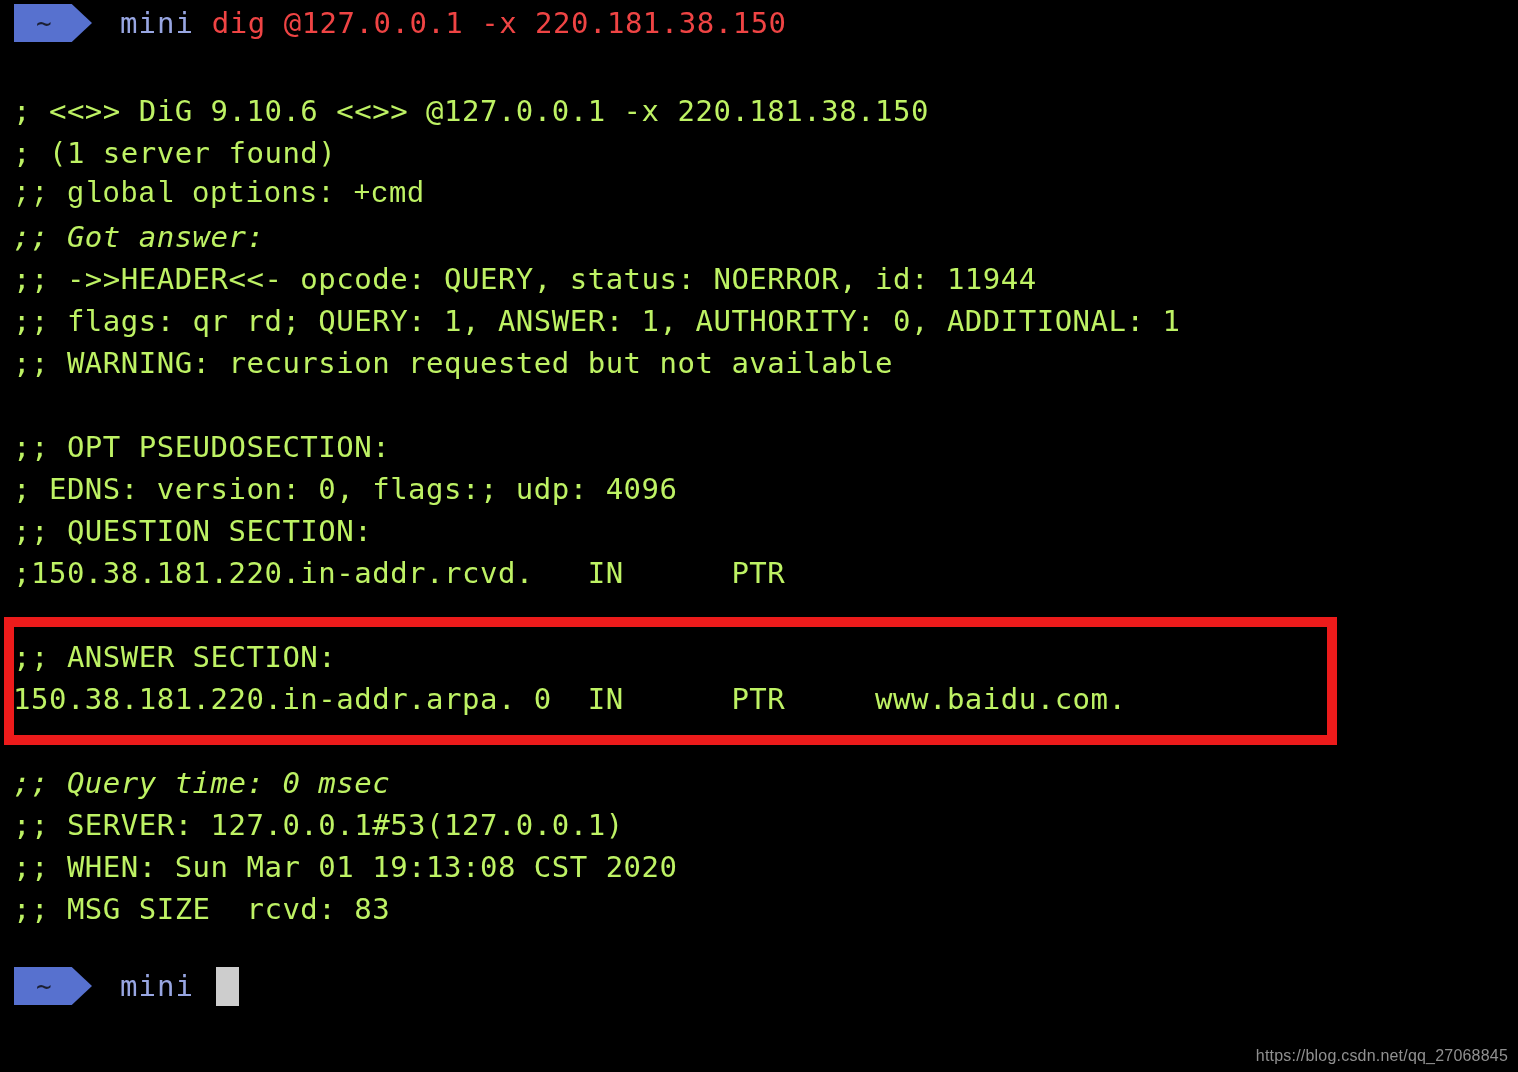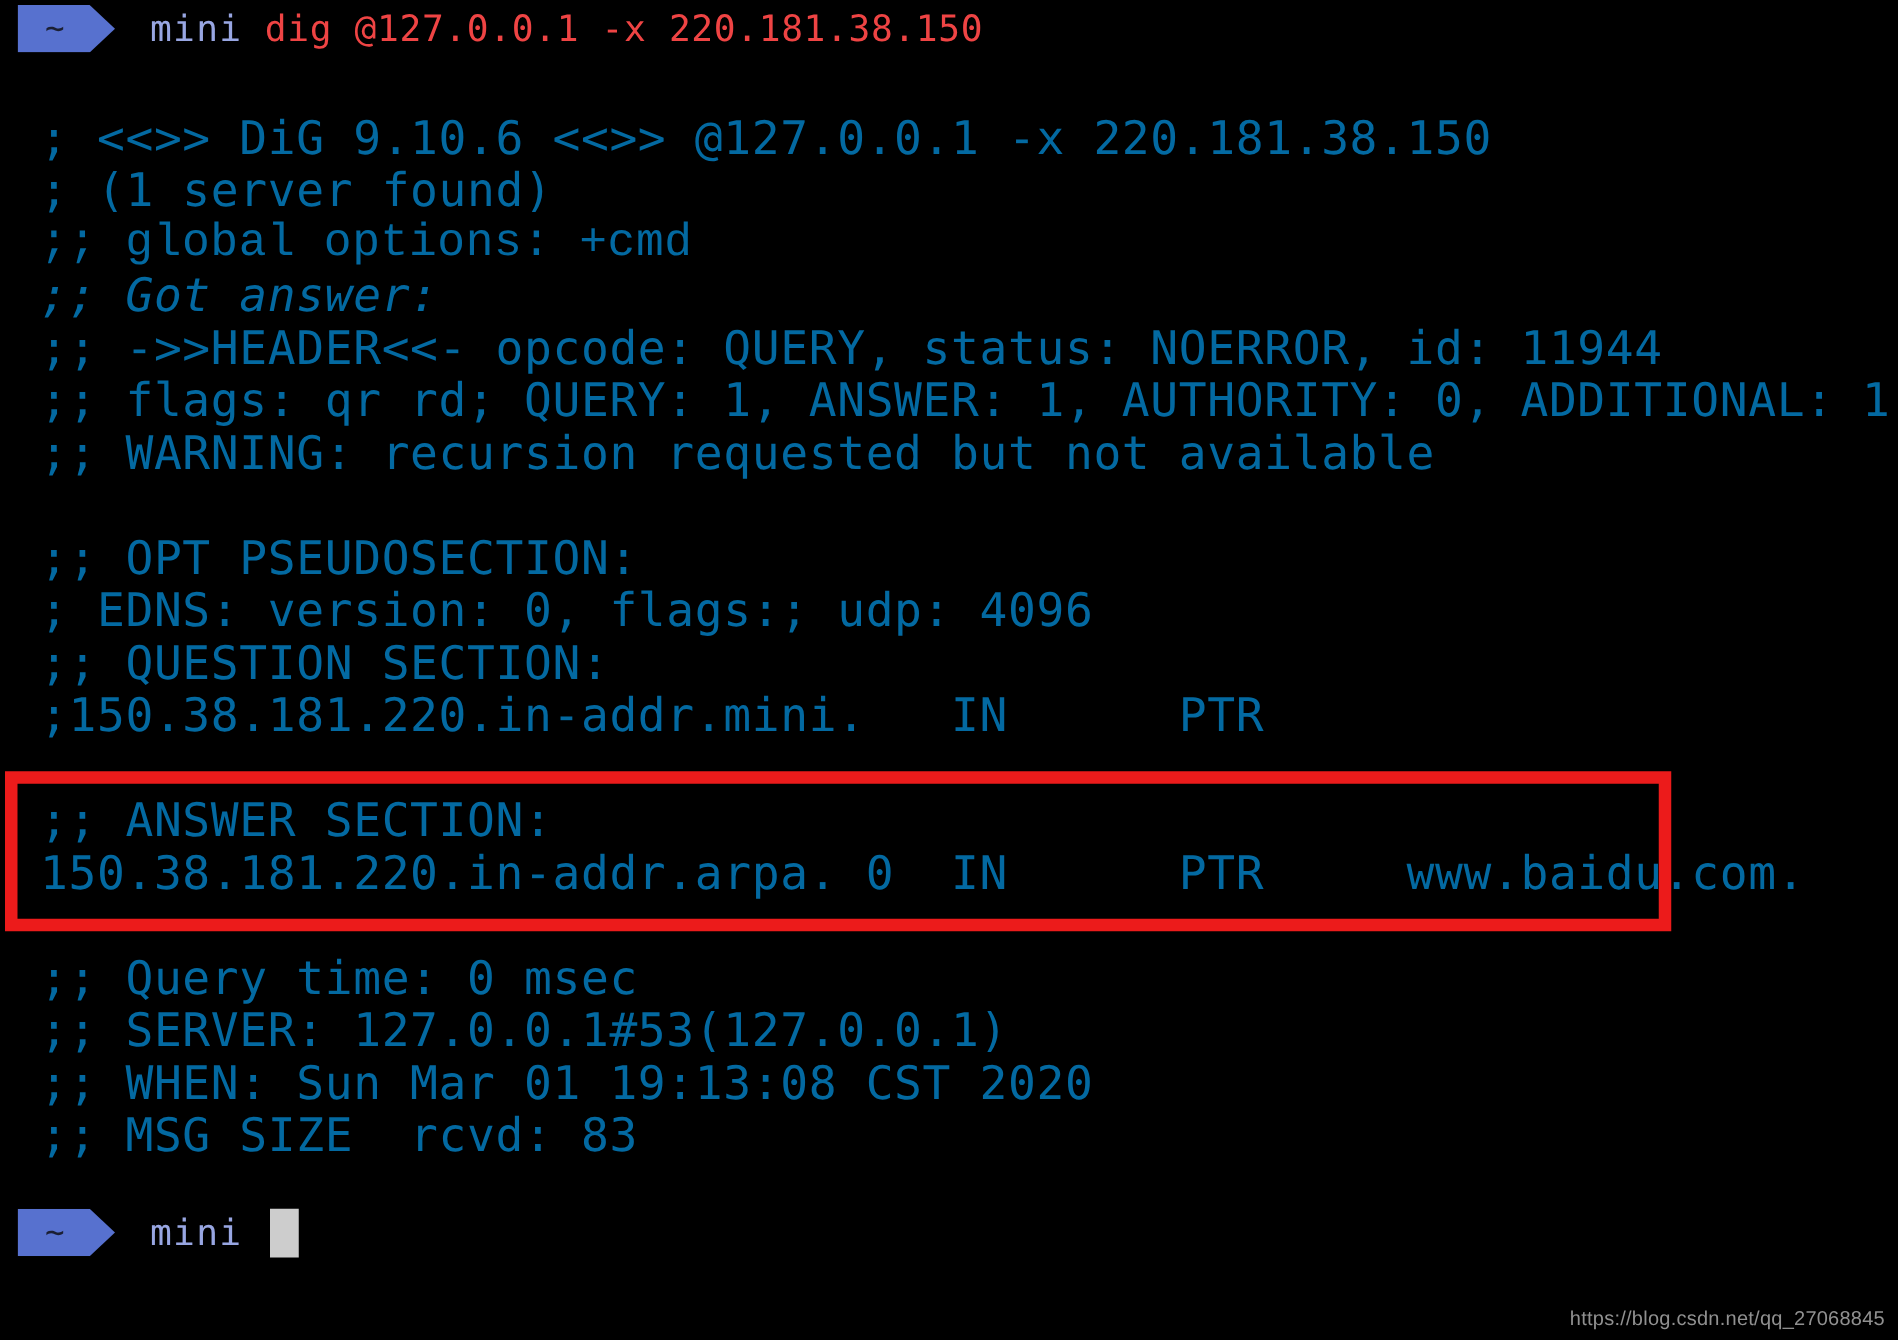--- a/index.html
+++ b/index.html
@@ -17,25 +17,24 @@
     font-family: "DejaVu Sans Mono", "Liberation Mono", monospace;
   }
 
   
   .term-line {
     position: absolute;
     left: 13px;
     height: 42px;
     line-height: 42px;
     white-space: pre;
-    color: #0369a1;
-    font-size: 37px;
+    color: #bef264;
+    font-size: 29px;
     letter-spacing: 0.5px;
     font-family: "DejaVu Sans Mono", "Liberation Mono", monospace;
-    margin-left: 19px;
   }
 
   
   .prompt-row {
     position: absolute;
     left: 0;
     height: 46px;
     display: flex;
     align-items: center;
   }
@@ -133,26 +132,26 @@
       <div class="term-line" style="top: 132px;">; (1 server found)</div>
       <div class="term-line" style="top: 174px; font-family: Liberation Mono, monospace;">;; global options: +cmd</div>
       <div class="term-line" style="top: 216px; font-style: italic;">;; Got answer:</div>
       <div class="term-line" style="top: 258px;">;; -&gt;&gt;HEADER&lt;&lt;- opcode: QUERY, status: NOERROR, id: 11944</div>
       <div class="term-line" style="top: 300px;">;; flags: qr rd; QUERY: 1, ANSWER: 1, AUTHORITY: 0, ADDITIONAL: 1</div>
       <div class="term-line" style="top: 342px;">;; WARNING: recursion requested but not available</div>
       <div class="term-line" style="top: 384px;"></div>
       <div class="term-line" style="top: 426px; text-align: center;">;; OPT PSEUDOSECTION:</div>
       <div class="term-line" style="top: 468px;">; EDNS: version: 0, flags:; udp: 4096</div>
       <div class="term-line" style="top: 510px;">;; QUESTION SECTION:</div>
-      <div class="term-line" style="top: 552px;">;150.38.181.220.in-addr.mini.   IN      PTR</div>
+      <div class="term-line" style="top: 552px;">;150.38.181.220.in-addr.rcvd.   IN      PTR</div>
       <div class="term-line" style="top: 594px;"></div>
       <div class="term-line" style="top: 636px; text-align: right;">;; ANSWER SECTION:</div>
       <div class="term-line" style="top: 678px;">150.38.181.220.in-addr.arpa. 0  IN      PTR     www.baidu.com.</div>
       <div class="term-line" style="top: 720px;"></div>
-      <div class="term-line" style="top: 762px;">;; Query time: 0 msec</div>
+      <div class="term-line" style="top: 762px; font-style: italic;">;; Query time: 0 msec</div>
       <div class="term-line" style="top: 804px;">;; SERVER: 127.0.0.1#53(127.0.0.1)</div>
       <div class="term-line" style="top: 846px;">;; WHEN: Sun Mar 01 19:13:08 CST 2020</div>
       <div class="term-line" style="top: 888px;">;; MSG SIZE  rcvd: 83</div>
     </div>
 
   <div id="answer-highlight"></div>
 
   <div class="prompt-row" style="top:963px;">
     <div class="prompt-chevron">
       <div class="chev-body"></div>

